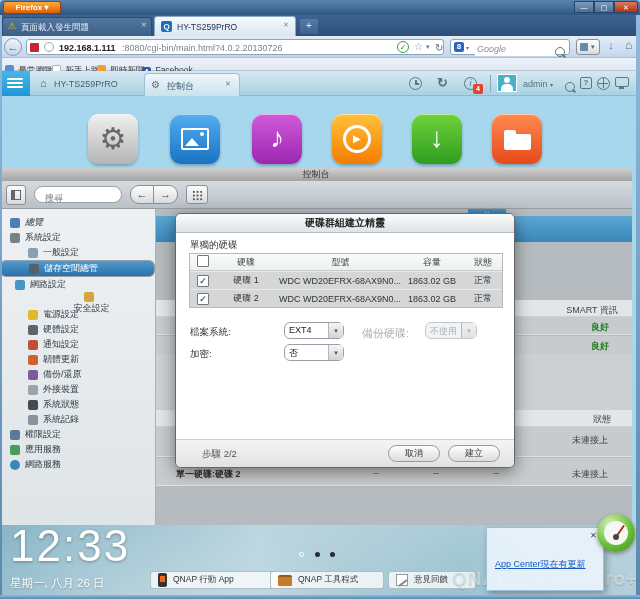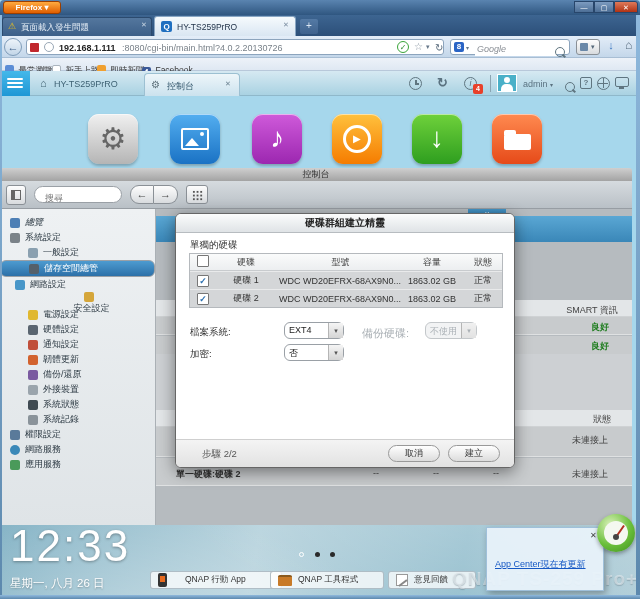--- a/index.html
+++ b/index.html
@@ -270,26 +270,26 @@
         </div>
       <div class="sbitem" style="padding-left:28px;">
           <span class="ic" style="background:#8a939a;"></span>
           <span>系統記錄</span>
         </div>
       <div class="sbitem" style="padding-left:10px;">
           <span class="ic" style="background:#5a7a9a;"></span>
           <span>權限設定</span>
         </div>
       <div class="sbitem" style="padding-left:10px;">
+          <span class="ic" style="background:#4a9a5a;"></span>
+          <span>應用服務</span>
+        </div>
+      <div class="sbitem" style="padding-left:10px;">
           <span class="ic" style="background:#3a88b8;border-radius:50%;"></span>
           <span>網路服務</span>
-        </div>
-      <div class="sbitem" style="padding-left:10px;">
-          <span class="ic" style="background:#4a9a5a;"></span>
-          <span>應用服務</span>
         </div>
     </div>
   </div>
 
   
   <div class="ab mainarea"></div>
   <div class="ab stripe" style="top:216px;height:26px;background:linear-gradient(#5aa7d4,#3a87b8);"></div>
   <div class="ab stripe" style="top:300px;height:17px;background:#e3e6e8;border-bottom:1px solid #cfd2d4;box-sizing:border-box;"></div>
   <div class="ab bgtext txt" style="left:556px;top:304px;width:72px;">SMART 資訊</div>
   <div class="ab stripe" style="top:317px;height:18px;background:#c8cbcd;border-bottom:1px solid #dfe1e2;box-sizing:border-box;"></div>
@@ -359,21 +359,21 @@
   </div>
 
   
   <div class="ab bottom"></div>
   <div class="ab clock txt" style="left:10px;top:524px;">12:33</div>
   <div class="ab datetxt txt" style="left:10px;top:576px;">星期一, 八月 26 日</div>
   <div class="ab dot" style="left:299px;top:552px;border:1px solid #fff;box-sizing:border-box;"></div>
   <div class="ab dot" style="left:315px;top:552px;background:#2a2a2a;"></div>
   <div class="ab dot" style="left:330px;top:552px;background:#2a2a2a;"></div>
   <div class="ab watermark txt" style="left:452px;top:568px;z-index:1;">QNAP TS-259 Pro+</div>
-  <div class="ab shortcut" style="left:150px;width:132px;gap:12px;">
+  <div class="ab shortcut" style="left:150px;width:132px;">
     <span style="width:9px;height:14px;background:#333;border-radius:2px;margin:0 6px 0 7px;position:relative;flex:none;">
         <span style="position:absolute;left:2px;top:3px;width:5px;height:6px;background:#e86a1e;"></span>
       </span>
     <span>QNAP 行動 App</span>
   </div>
   <div class="ab shortcut" style="left:270px;width:114px;">
     <span style="width:14px;height:11px;background:#c87a28;border-radius:2px 2px 1px 1px;border-top:2px solid #8a5a1e;margin:0 6px 0 7px;flex:none;box-sizing:border-box;"></span>
     <span>QNAP 工具程式</span>
   </div>
   <div class="ab shortcut" style="left:388px;width:88px;">

